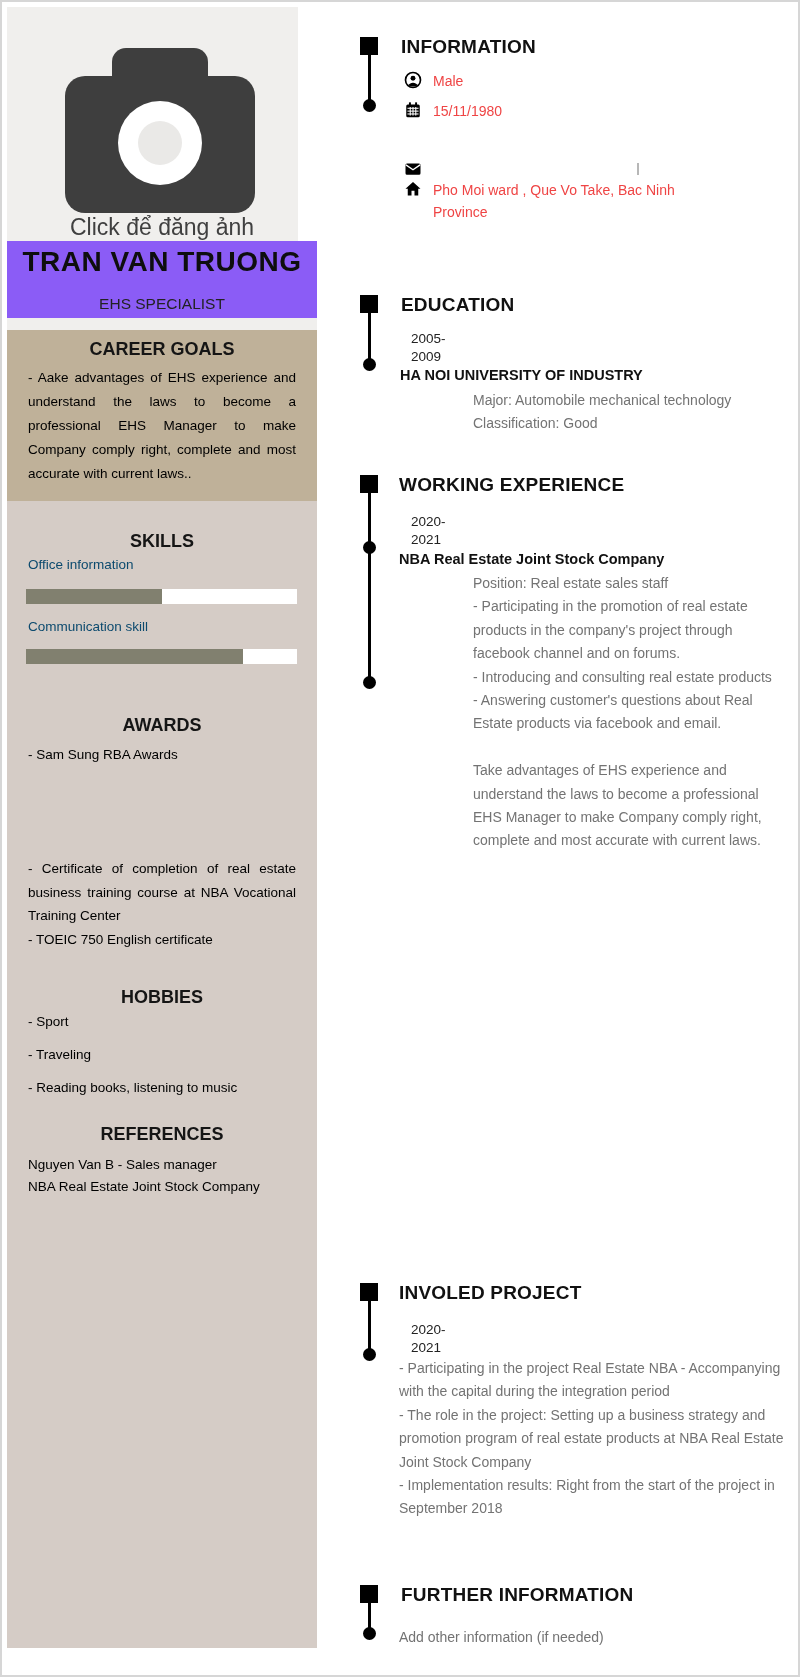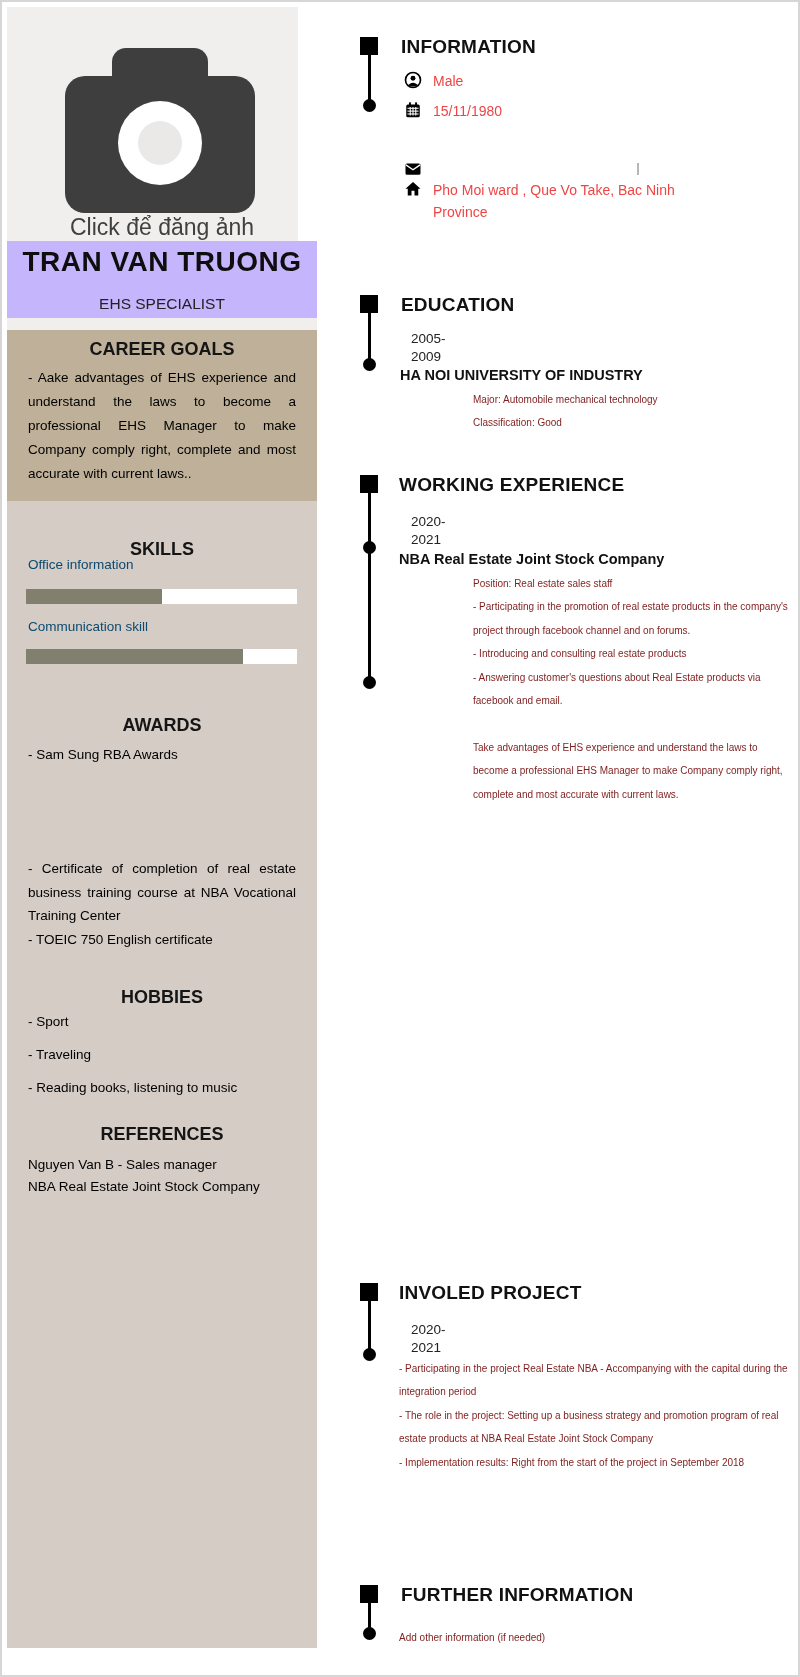--- a/index.html
+++ b/index.html
@@ -5,41 +5,41 @@
   html,body{margin:0;padding:0;background:#ffffff;}
   #cv{position:relative;width:800px;height:1677px;background:#ffffff;overflow:hidden;
       font-family:"Liberation Sans","DejaVu Sans",sans-serif;color:#1c1c1c;}
   .frame{position:absolute;inset:0;border:2px solid #d6d6d6;pointer-events:none;}
 
   
   .sb{position:absolute;left:7px;width:310px;}
   .photo-block{left:7px;top:7px;width:291px;height:234px;background:#f0efed;cursor:pointer;}
   .photo-caption{position:absolute;left:0;top:207px;width:310px;text-align:center;
                  font-size:23px;color:#404040;}
-  .name-band{top:241px;height:90px;background:#c4b5fd;}
+  .name-band{top:241px;height:90px;background:#8b5cf6;}
   .name{position:absolute;top:5px;width:100%;text-align:center;font-size:28px;font-weight:bold;color:#0e0e0e;letter-spacing:.5px;}
   .subtitle{position:absolute;top:54px;width:100%;text-align:center;font-size:15.5px;color:#222;}
   .strip{top:318px;height:12px;background:#f0efed;}
   .career-block{top:330px;height:171px;background:#bfb199;}
   .skills-block{top:501px;height:1147px;background:#d5ccc6;}
   .side-heading{position:absolute;left:0;width:100%;text-align:center;font-size:18px;font-weight:bold;color:#151515;}
   .side-body{position:absolute;left:21px;width:268px;font-size:13.5px;line-height:24px;color:#000000;white-space:pre-line;}
   .just{text-align:justify;}
   .skill-label{position:absolute;left:21px;font-size:13.5px;color:#0c4a6e;}
   .bar{position:absolute;left:19px;width:271px;height:15px;background:#ffffff;}
   .bar-fill{height:100%;background:#81806f;}
 
   
   .tl-square{position:absolute;left:360px;width:18px;height:18px;background:#000;}
   .tl-line{position:absolute;left:368px;width:3px;background:#000;}
   .tl-dot{position:absolute;left:363px;width:13px;height:13px;border-radius:50%;background:#000;}
   .m-heading{position:absolute;left:401px;font-size:19px;font-weight:bold;color:#111;letter-spacing:.2px;}
   .m-period{position:absolute;left:411px;font-size:13.5px;line-height:17.5px;color:#222;white-space:pre-line;}
   .m-title{position:absolute;font-size:14.5px;font-weight:bold;color:#111;}
-  .m-text{position:absolute;font-size:10px;line-height:23.4px;color:#7f1d1d;white-space:pre-line;}
+  .m-text{position:absolute;font-size:14px;line-height:23.4px;color:#737373;white-space:pre-line;}
 
   .info-row{position:absolute;left:404px;display:flex;align-items:flex-start;gap:11px;}
   .info-row .ic{width:18px;height:18px;flex:0 0 18px;}
   .info-label{font-size:14px;line-height:21.5px;color:#ef4444;padding-top:0px;}
   .addr{width:252px;}
   .cursor{position:absolute;left:637px;top:163px;width:2px;height:12px;background:#b7b7b7;}
 </style>
 </head>
 <body>
 
@@ -61,21 +61,21 @@
   </div>
 
   <div class="sb strip"></div>
 
   <div class="sb career-block">
     <div class="side-heading" style="top:9px">CAREER GOALS</div>
     <div class="side-body just" style="top:36px">- Aake advantages of EHS experience and understand the laws to become a professional EHS Manager to make Company comply right, complete and most accurate with current laws..</div>
   </div>
 
   <div class="sb skills-block">
-    <div class="side-heading" style="top:38px">SKILLS</div>
+    <div class="side-heading" style="top:30px">SKILLS</div>
 
     <div class="skill-label" style="top:56px">Office information</div>
     <div class="bar" style="top:88px">
       <div class="bar-fill" style="width: 50%;"></div>
     </div>
 
     <div class="skill-label" style="top:118px">Communication skill</div>
     <div class="bar" style="top:148px">
       <div class="bar-fill" style="width: 80%;"></div>
     </div>

